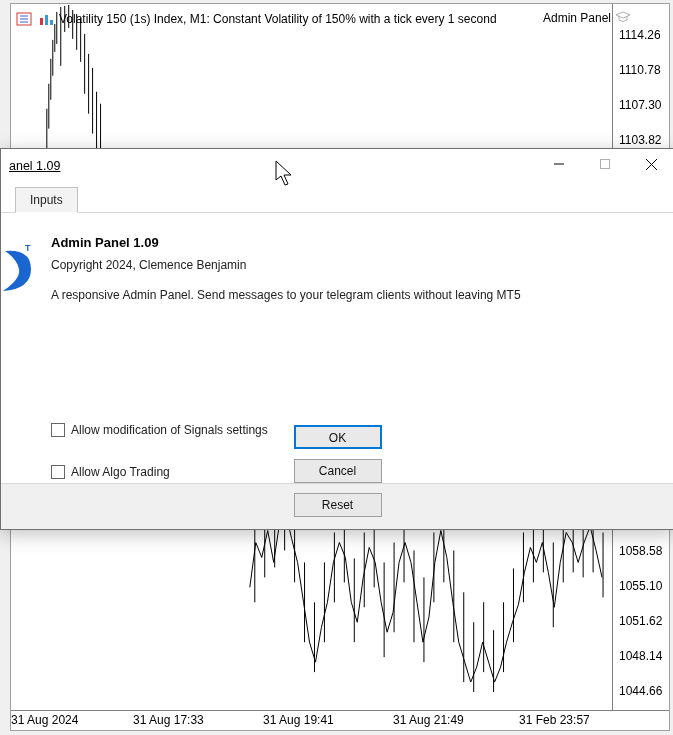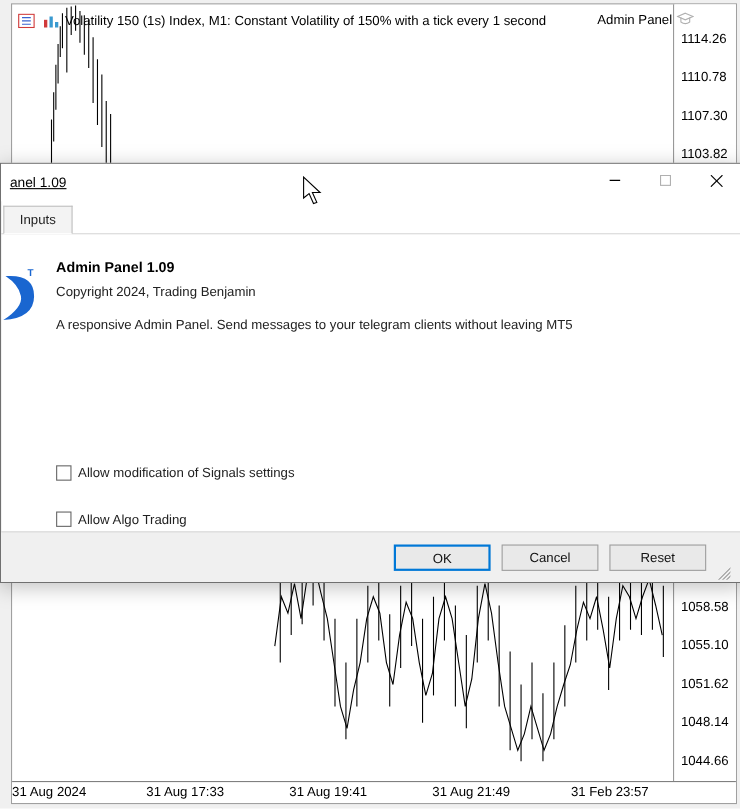--- a/index.html
+++ b/index.html
@@ -158,21 +158,21 @@
       font-size: 12px;
     }
     .win-btn.disabled { color: #b0b0b0; }
     .win-btn svg { display: block; }
 
     .dlg-tabs {
       height: 30px;
       border-bottom: 1px solid #d8d8d8;
       display: flex;
       align-items: flex-end;
-      padding-left: 2px;
+      padding-left: 14px;
     }
     .dlg-tab {
       padding: 5px 14px 5px 14px;
       background: #f3f3f3;
       border: 1px solid #c0c0c0;
       border-bottom: 1px solid #fff;
       font-size: 12px;
       color: #222;
       position: relative;
       top: 1px;
@@ -230,20 +230,21 @@
 
     .dlg-footer {
       height: 46px;
       background: #f0f0f0;
       border-top: 1px solid #d8d8d8;
       display: flex;
       align-items: center;
       justify-content: flex-end;
       padding: 0 10px;
       gap: 10px;
+      flex-direction: column;
     }
     .dlg-btn {
       min-width: 88px;
       height: 24px;
       background: #e9e9e9;
       border: 1px solid #9e9e9e;
       font-size: 12px;
       color: #111;
       text-align: center;
       line-height: 20px;
@@ -431,21 +432,21 @@
   </div>
 
   <div class="dlg-body">
     <div class="app-icon">
       <svg width="34" height="58" viewBox="0 0 34 58">
         <text x="24" y="10" font-size="9" fill="#1a66d0" font-weight="bold">T</text>
         <path d="M4 10 Q30 8 30 28 Q30 48 2 50 Q20 38 18 28 Q16 18 4 10 Z" fill="#1a66d0"></path>
       </svg>
     </div>
     <div class="app-title">Admin Panel 1.09</div>
-    <div class="app-copyright">Copyright 2024, Trading Benjamin</div>
+    <div class="app-copyright">Copyright 2024, Clemence Benjamin</div>
     <div class="app-desc">A responsive Admin Panel. Send messages to your telegram clients without leaving MT5</div>
 
     <div class="checks-block">
       <div class="checkbox-row">
         <span class="checkbox"></span>
         <span>Allow modification of Signals settings</span>
       </div>
       <div class="checkbox-row" style="margin-top:28px">
         <span class="checkbox"></span>
         <span>Allow Algo Trading</span>

